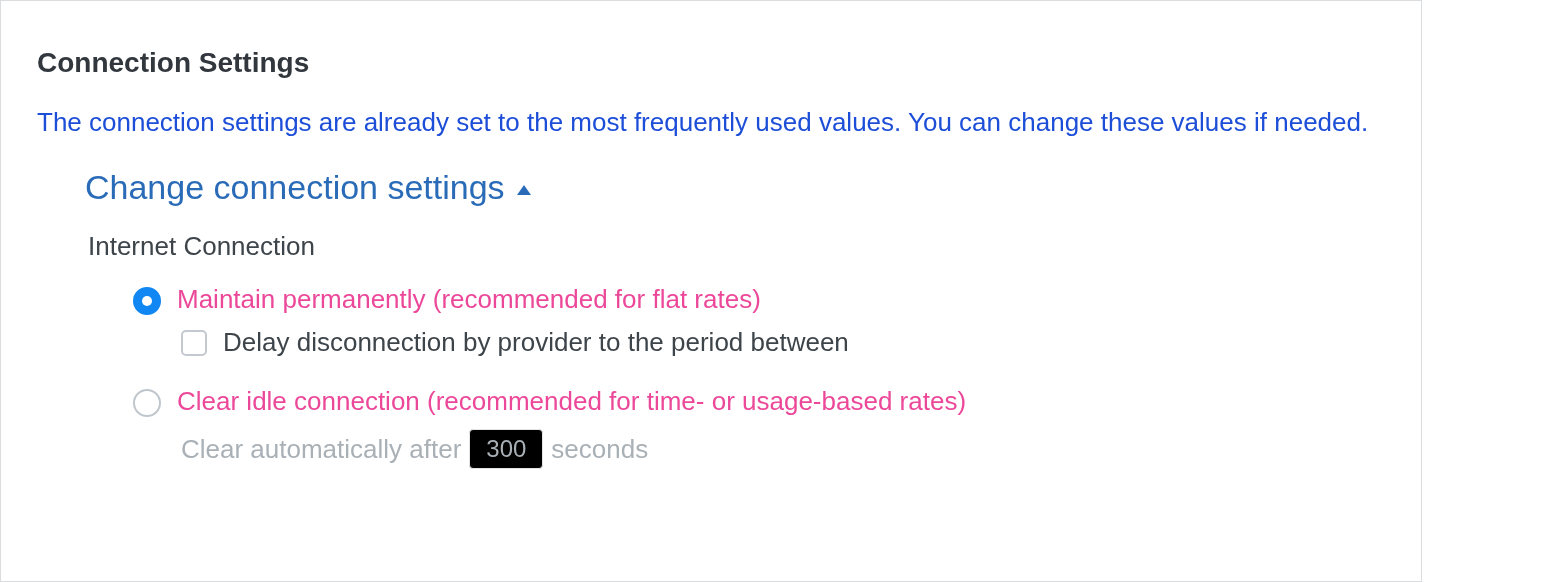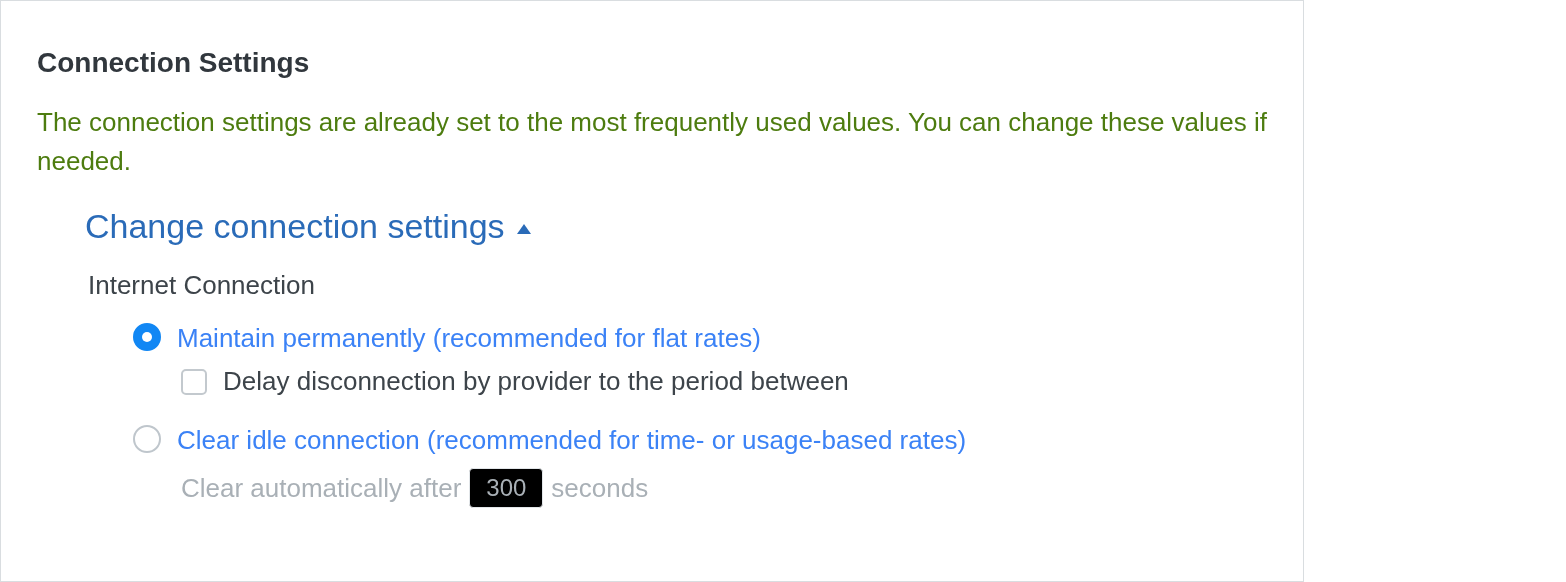--- a/index.html
+++ b/index.html
@@ -4,36 +4,36 @@
 <style>
   * { box-sizing: border-box; }
   html, body { margin: 0; padding: 0; }
   body {
     font-family: "Segoe UI", "Helvetica Neue", Arial, sans-serif;
     font-size: 25px;
     color: #333a40;
     background: #fff;
   }
   .panel {
-    width: 1304px;
+    width: 1422px;
     height: 582px;
     border: 1px solid #d9dde0;
     padding: 46px 36px 30px 36px;
     background: #fff;
   }
   .panel-title {
     font-size: 28px;
     font-weight: 700;
     color: #31373d;
     margin-bottom: 24px;
   }
   .panel-desc {
     font-size: 26px;
     font-weight: 400;
-    color: #4d7c0f;
+    color: #1d4ed8;
     line-height: 1.5;
     max-width: 1460px;
     margin-bottom: 26px;
   }
   .toggle-link {
     margin-left: 48px;
     font-size: 34px;
     color: #2a6bb8;
     cursor: pointer;
     display: inline-flex;
@@ -52,24 +52,24 @@
   }
   .sub-heading {
     margin-left: 51px;
     font-size: 26px;
     color: #3d444a;
     margin-bottom: 22px;
   }
   .radio-row {
     margin-left: 96px;
     display: flex;
-    align-items: flex-start;
+    align-items: flex-end;
     gap: 16px;
     font-size: 26px;
-    color: #3b82f6;
+    color: #ec4899;
     margin-bottom: 12px;
   }
   .radio-circle {
     width: 28px; height: 28px;
     border-radius: 50%;
     border: 2px solid #bfc6cc;
     flex: 0 0 auto;
     display: flex;
     align-items: center;
     justify-content: center;

